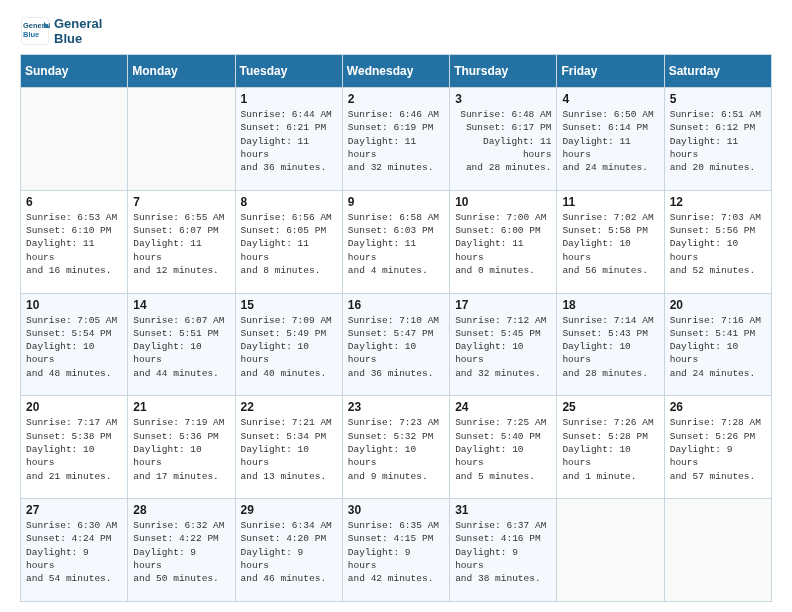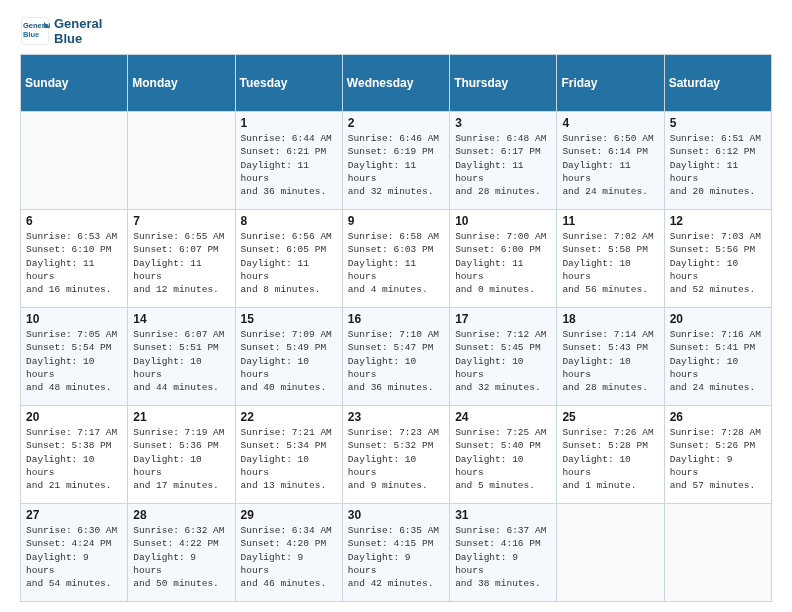--- a/index.html
+++ b/index.html
@@ -49,21 +49,21 @@
       width: 100%;
       border-collapse: collapse;
       flex: 1;
       table-layout: fixed;
     }
     .calendar-table th {
       background: #2471a3;
       color: #fff;
       font-size: 12px;
       font-weight: bold;
-      padding: 21px 4px;
+      padding: 9px 4px;
       border: 1px solid #c8d6e0;
       text-align: left;
     }
     .calendar-table td {
       border: 1px solid #c8d6e0;
       vertical-align: top;
       padding: 4px 5px;
       font-size: 10px;
       color: #333;
       background: #fff;
@@ -139,21 +139,21 @@
           </td>
           <td>
             <span class="day-num">2</span>
             <div class="day-info" style="white-space: pre-line;">Sunrise: 6:46 AM
 Sunset: 6:19 PM
 Daylight: 11 hours
 and 32 minutes.</div>
           </td>
           <td>
             <span class="day-num">3</span>
-            <div class="day-info" style="white-space: pre-line;">Sunrise: 6:48 AM
+            <div class="day-info" style="white-space: pre-line; text-align: right;">Sunrise: 6:48 AM
 Sunset: 6:17 PM
 Daylight: 11 hours
 and 28 minutes.</div>
           </td>
           <td>
             <span class="day-num">4</span>
             <div class="day-info" style="white-space: pre-line;">Sunrise: 6:50 AM
 Sunset: 6:14 PM
 Daylight: 11 hours
 and 24 minutes.</div>

